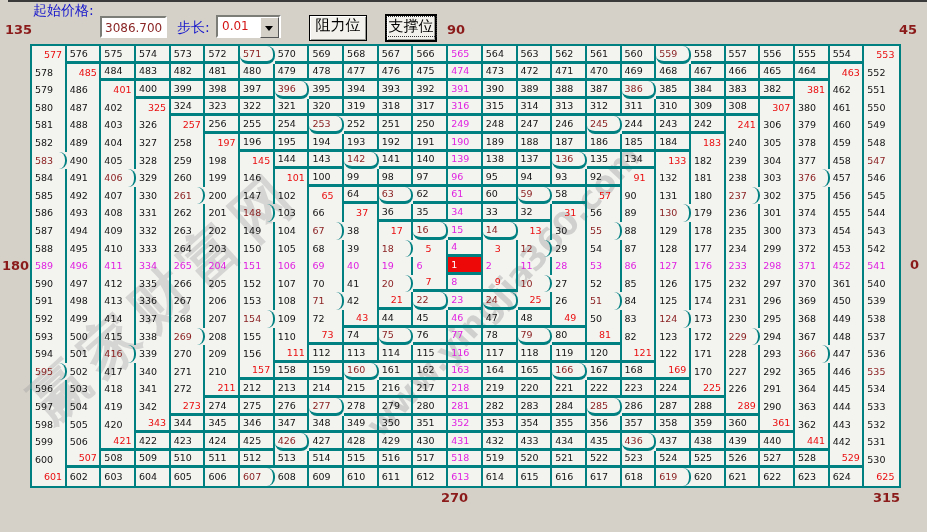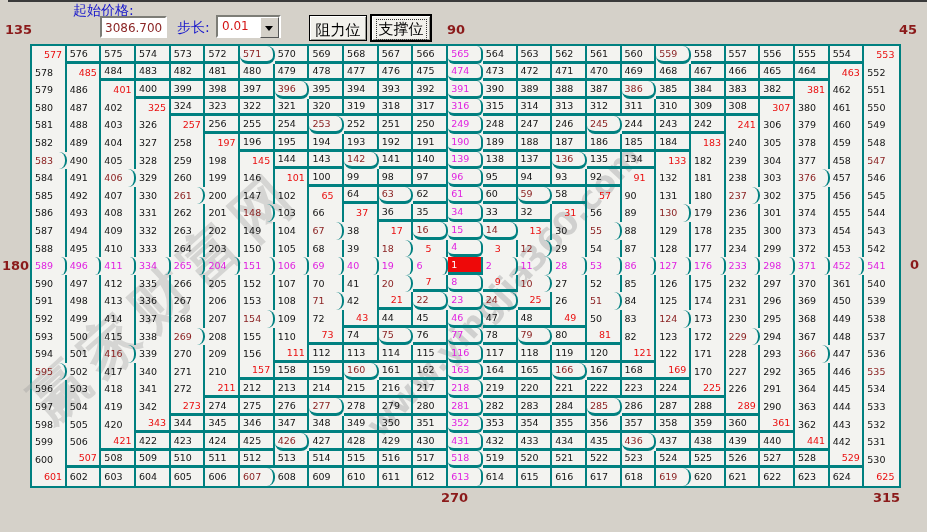--- a/index.html
+++ b/index.html
@@ -31,21 +31,21 @@
     border-bottom:1px solid #555;border-right:1px solid #555;
   }
   .drop-arrow{
     position:absolute;left:4px;top:8px;width:0;height:0;
     border-left:4px solid transparent;border-right:4px solid transparent;
     border-top:5px solid #000;
   }
   .btn{
     position:absolute;top:15px;height:26px;box-sizing:border-box;background:#f2f1ec;
     border:1px solid #000;color:#000;font-size:15px;text-align:center;
-    display:flex;align-items:flex-end;justify-content:center;white-space:nowrap;
+    display:flex;align-items:flex-start;justify-content:center;white-space:nowrap;
     box-shadow:inset 1px 1px 0 #fff, inset -1px -1px 0 #9a9a94;
   }
   .btn.default{box-shadow:0 0 0 1px #000, inset 1px 1px 0 #fff, inset -1px -1px 0 #9a9a94;}
   .focus-inner{border:1px dotted #333;padding:0 2px;}
   
   .angle{position:absolute;color:#8b1a1a;font-size:13px;font-weight:bold;white-space:nowrap;}
   
   .grid{
     position:absolute;left:30px;top:44px;width:871px;height:444px;box-sizing:border-box;
     border:2px solid #008080;background:#f3f3f0;
@@ -53,49 +53,49 @@
   }
   .cell{
     box-sizing:border-box;border-right:2px solid #008080;
     font-size:9.5px;color:#141414;line-height:1;
     display:flex;align-items:center;padding-left:3px;
     position:relative;z-index:1;overflow:hidden;white-space:nowrap;
   }
   .cell.lc{border-right:none;}
   .cell.hb{border-bottom:3px solid #008080;}
   .cell.red{color:#ea0f0f;padding-left:12px;}
-  .cell.mag{color:#e022e0;border-radius:6px;}
+  .cell.mag{color:#e022e0;}
   .cell.dk{color:#8b2323;border-radius:8px;}
   .cell.center{background:#ee0909;color:#fff;}
   
   .wm{position:absolute;z-index:0;color:#9a9a9a;white-space:nowrap;pointer-events:none;}
   .wm-brand{left:6px;top:326px;font-size:58px;font-weight:bold;letter-spacing:10px;
     opacity:.33;transform:rotate(-42deg);transform-origin:left center;}
   .wm-url{left:340px;top:366px;font-size:33px;font-weight:bold;opacity:.38;
     transform:rotate(-47deg);transform-origin:left center;}
   .wm-qq{left:348px;top:376px;font-size:19px;font-weight:bold;letter-spacing:2px;opacity:.45;}
 </style>
 </head>
 <body>
 
 <div class="topline"></div>
 
-<span class="tb-label" style="left:33px;top:2px;margin-left:40px;">起始价格:</span>
+<span class="tb-label" style="left:33px;top:2px;">起始价格:</span>
 <input class="price-input" readonly="" value="3086.7000" style="">
 <span class="tb-label" style="left:177px;top:19px;">步长:</span>
 <div class="step-select">
   <span class="step-value">0.01</span>
   <div class="drop-btn">
     <span class="drop-arrow"></span>
   </div>
 </div>
 <div class="btn" style="left:309px;width:58px;">
   <span>阻力位</span>
 </div>
-<div class="btn default" style="left:371px;width:60px;">
+<div class="btn default" style="left:386px;width:50px;">
   <span class="focus-inner">支撑位</span>
 </div>
 
 <div>
     <span class="angle" style="left: 5px; top: 22px;">135</span>
     <span class="angle" style="left: 447px; top: 22px;">90</span>
     <span class="angle" style="left: 899px; top: 22px;">45</span>
     <span class="angle" style="left: 2px; top: 258px;">180</span>
     <span class="angle" style="left: 910px; top: 257px;">0</span>
     <span class="angle" style="left: 441px; top: 490px;">270</span>

